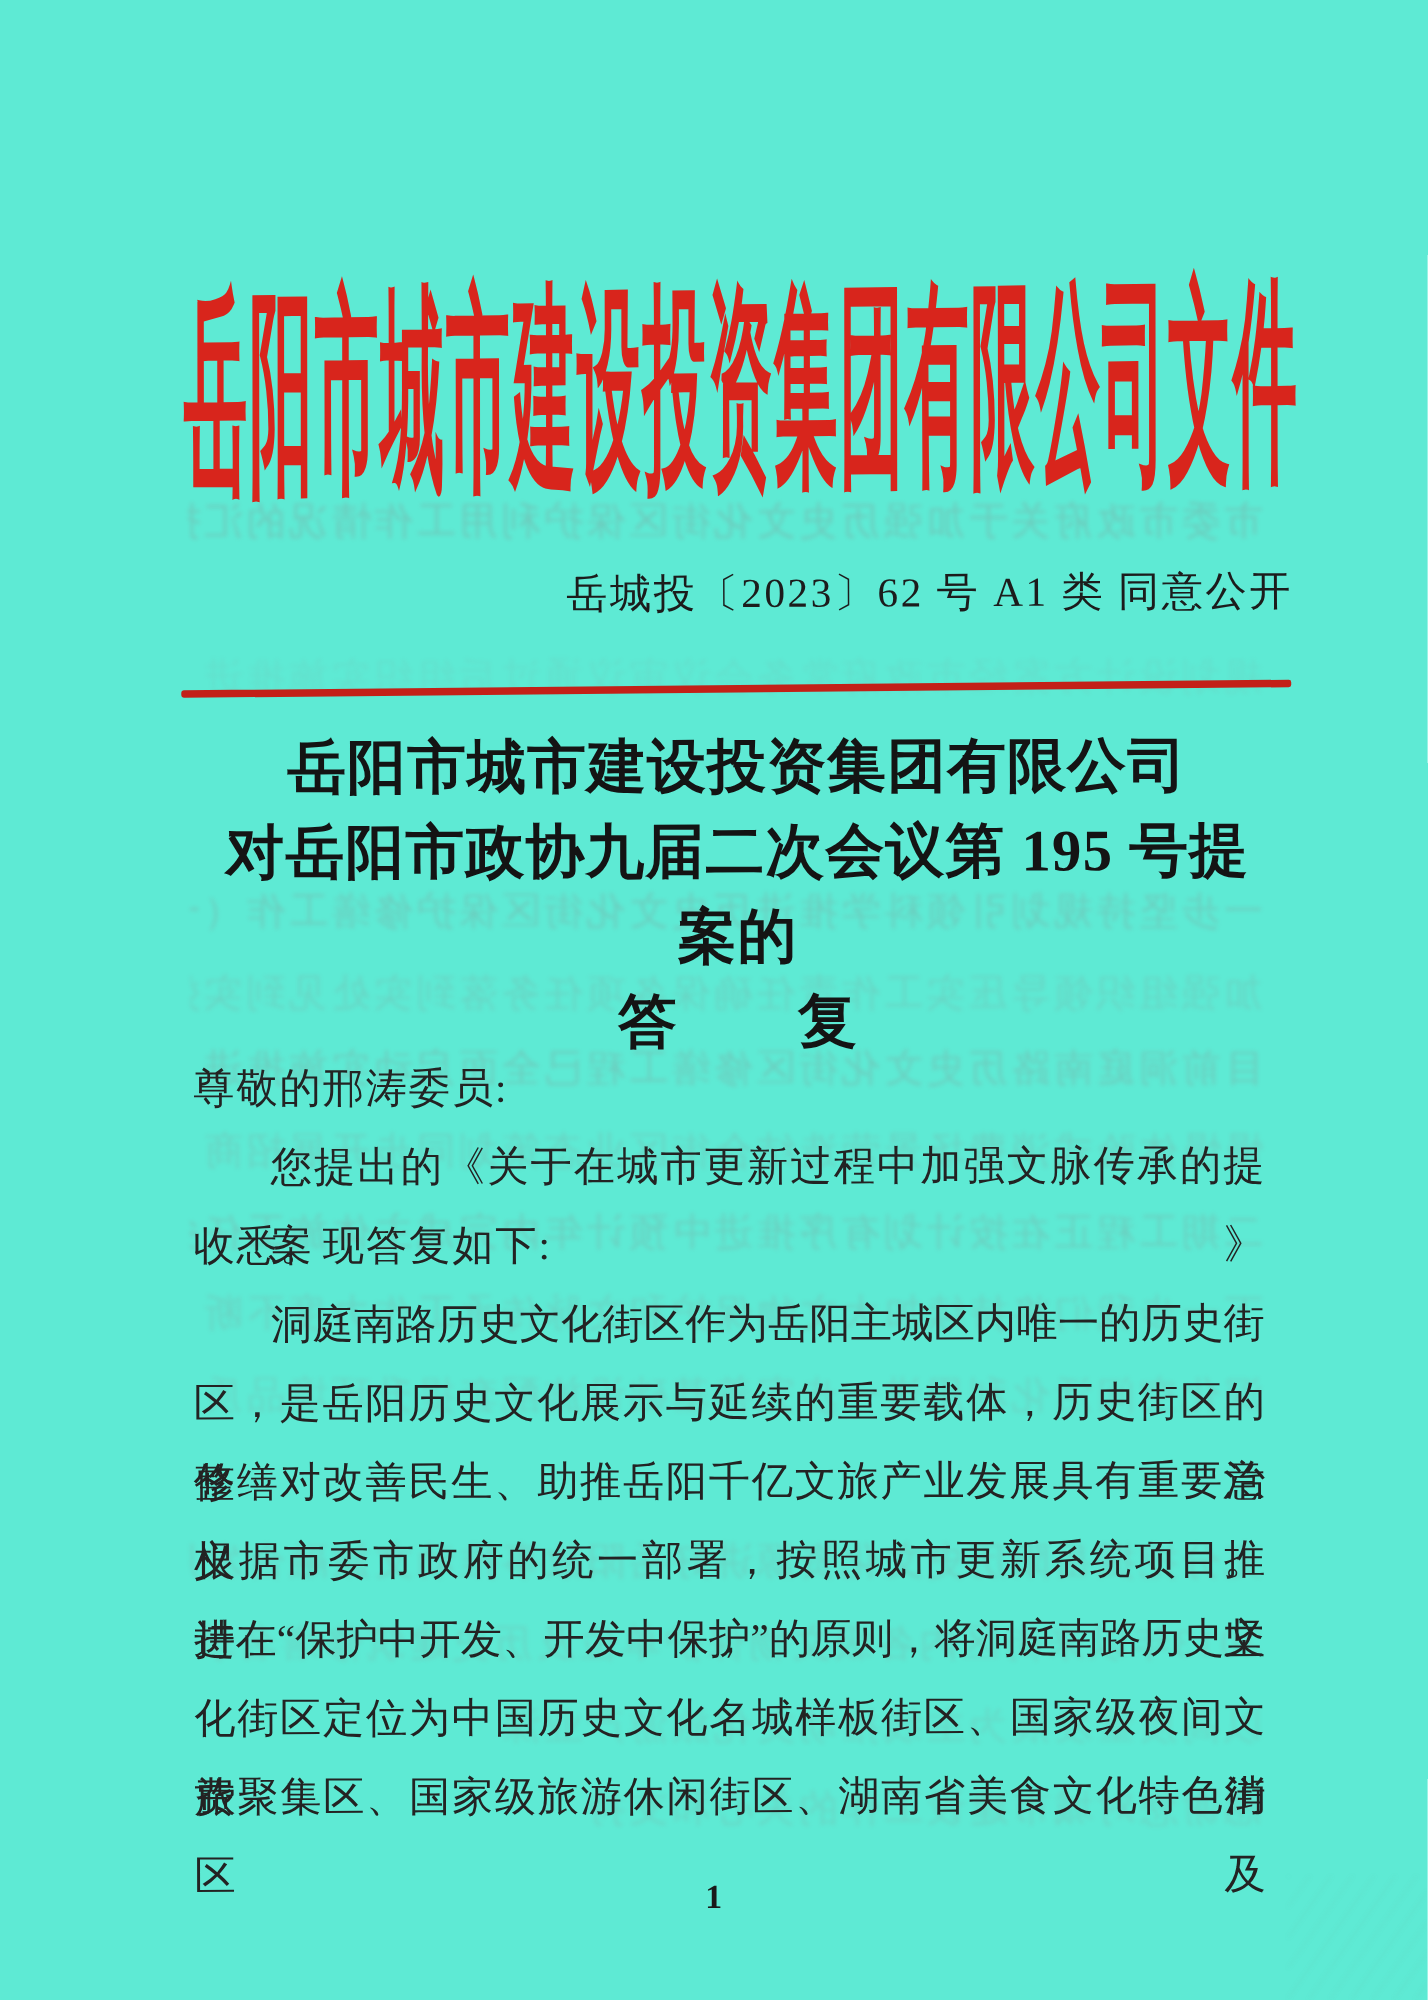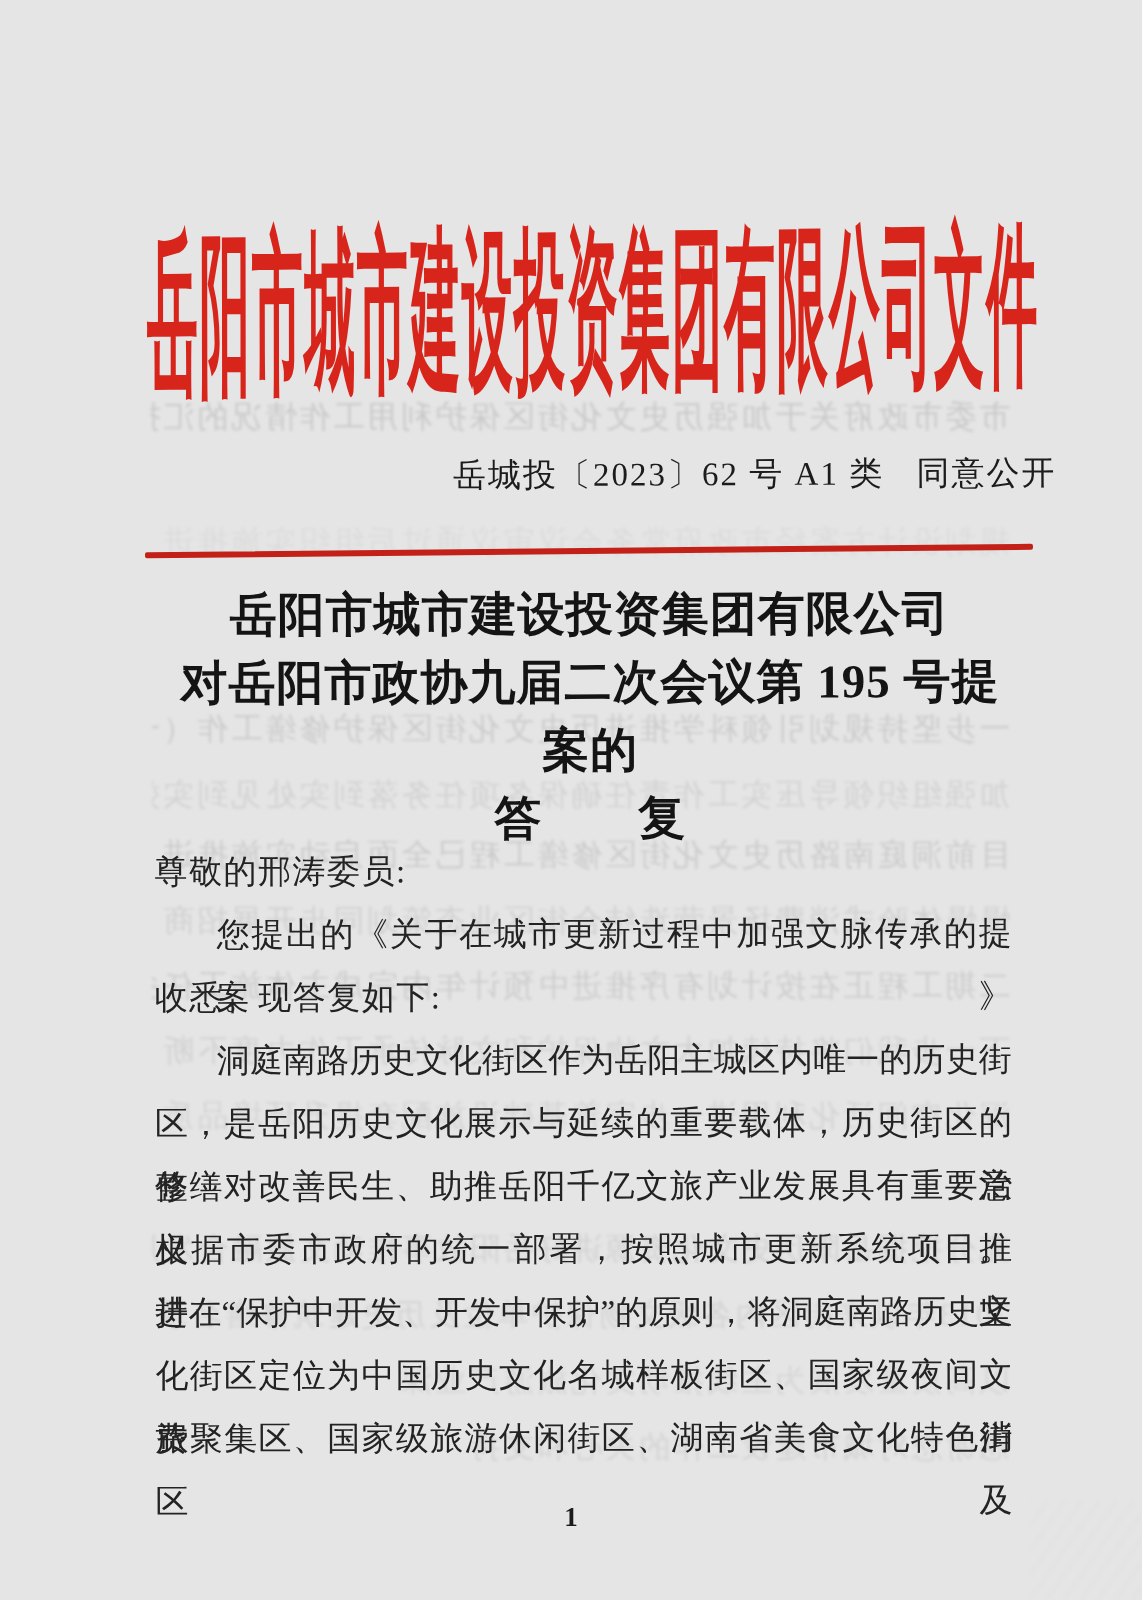--- a/index.html
+++ b/index.html
@@ -4,21 +4,21 @@
 <style>
   html, body { margin:0; padding:0; }
   body {
     width:1142px; height:1600px;
     background:#ffffff;
     font-family:"Liberation Serif","DejaVu Serif",serif;
     overflow:hidden;
   }
   .page {
     position:relative; width:1142px; height:1600px;
-    background:#e5e5e5; overflow:hidden;
+    background:#5eead4; overflow:hidden;
   }
 
   
   .bleed {
     position:absolute; height:38px; line-height:38px;
     font-size:31px; color:#8a8a8a; letter-spacing:3px;
     white-space:nowrap; overflow:hidden;
     transform:scaleX(-1);
     filter:blur(1.7px);
     pointer-events:none;
@@ -36,21 +36,21 @@
     color:#d8251c;
   }
 
   
   .docnum-row {
     position:absolute; top:452px; left:453px;
     font-size:33px; color:#1c1c1c; letter-spacing:2px;
     white-space:nowrap; transform:rotate(-0.25deg);
   }
   .docnum-row .seg-cat { }
-  .docnum-row .seg-pub { margin-left:22px; }
+  .docnum-row .seg-pub { }
 
   
   .red-rule {
     position:absolute; top:548px; left:145px; width:888px; height:6px;
     background:#c32018; transform:rotate(-0.55deg); border-radius:2px;
   }
 
   
   .title-block {
     position:absolute; top:580px; left:160px; width:860px;

